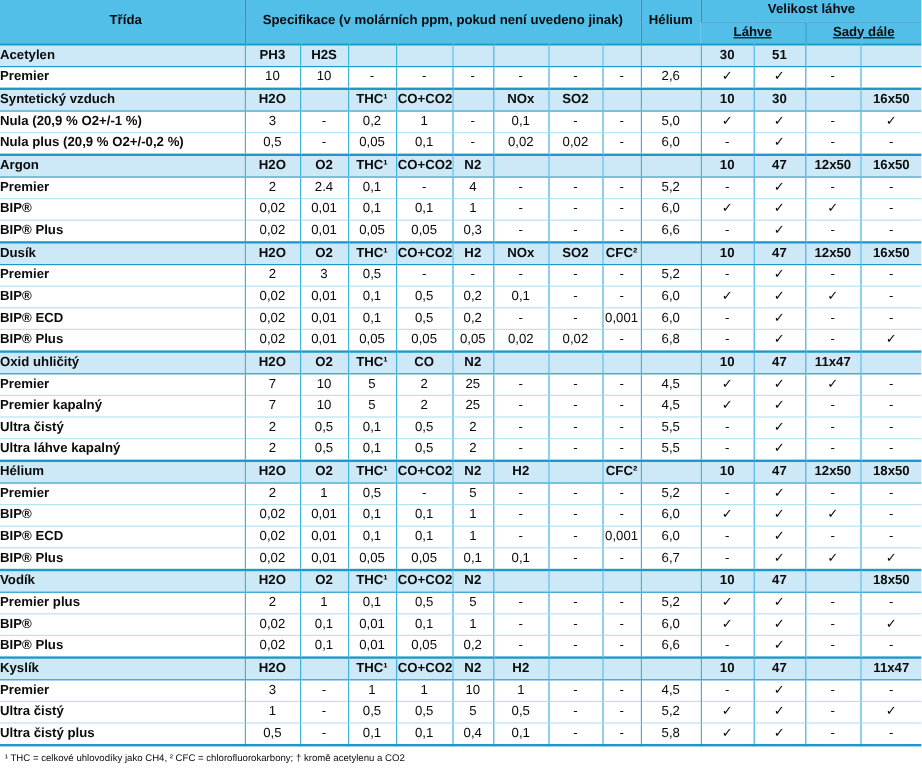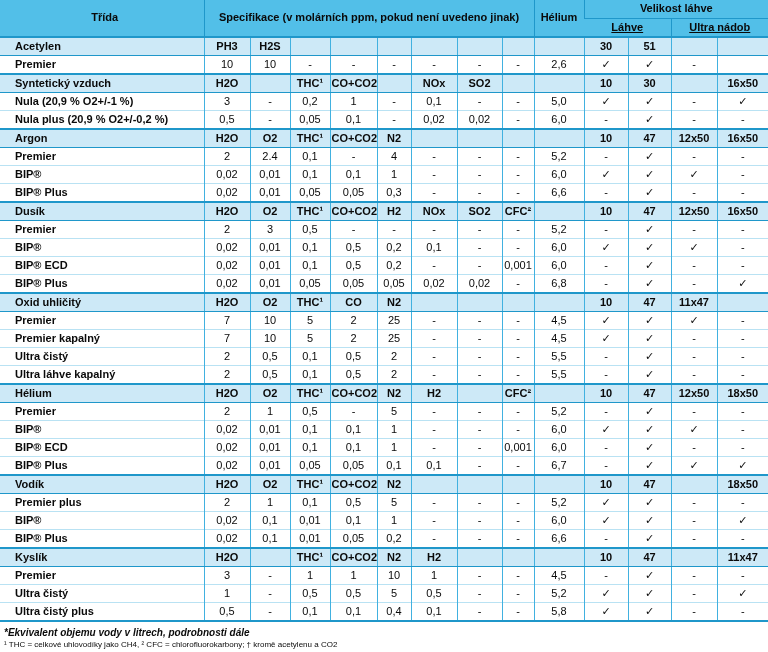--- a/index.html
+++ b/index.html
@@ -28,21 +28,21 @@
   th.th-trida{text-align:center;padding-left:7px;}
   th.th-spec,th.th-cist,th.th-velikost,th.th-sady{border-left:1px solid var(--border-strong);}
   th.th-lahve,th.th-sady{border-top:1px solid var(--border-strong);text-decoration:underline;}
   tbody td{
     border-left:1px solid var(--border-vertical);
     border-top:1px solid var(--border-light);
     background:#ffffff;
   }
   tbody td:first-child{border-left:0;}
   tbody{border-bottom:2px solid var(--border-strong);}
-  td.c-name{text-align:left;padding-left:15px;font-weight:bold;}
+  td.c-name{text-align:left;padding-left:0;font-weight:bold;}
   tr.category td{
     background:var(--category-bg);
     font-weight:bold;
     border-top:2px solid var(--border-strong);
     border-bottom:1px solid var(--border-strong);
   }
   .footnotes{padding:5px 0 0 4px;}
   .fn1{font-size:10px;font-style:italic;font-weight:bold;margin:0 0 2px 0;}
   .fn2{font-size:8px;margin:0;}
 </style>
@@ -68,21 +68,21 @@
   </colgroup>
   <thead>
     <tr>
       <th class="th-trida" rowspan="2">Třída</th>
       <th class="th-spec" colspan="8" rowspan="2">Specifikace (v molárních ppm, pokud není uvedeno jinak)</th>
       <th class="th-cist" rowspan="2">Hélium</th>
       <th class="th-velikost" colspan="4">Velikost láhve</th>
     </tr>
     <tr>
       <th class="th-lahve" colspan="2">Láhve</th>
-      <th class="th-sady" colspan="2">Ultra nádob</th>
+      <th class="th-sady" colspan="2">Sady dále</th>
     </tr>
   </thead>
   <tbody>
       <tr class="category">
         <td class="c-name">Acetylen</td>
         <td>PH3</td>
         <td>H2S</td>
         <td></td>
         <td></td>
         <td></td>
@@ -588,15 +588,14 @@
         <td>5,8</td>
         <td>✓</td>
         <td>✓</td>
         <td>-</td>
         <td>-</td>
       </tr>
     </tbody>
 </table>
 
 <div class="footnotes">
-  <p class="fn1">*Ekvivalent objemu vody v litrech, podrobnosti dále</p>
   <p class="fn2">¹ THC = celkové uhlovodíky jako CH4, ² CFC = chlorofluorokarbony; † kromě acetylenu a CO2</p>
 </div>
 
 </body></html>

